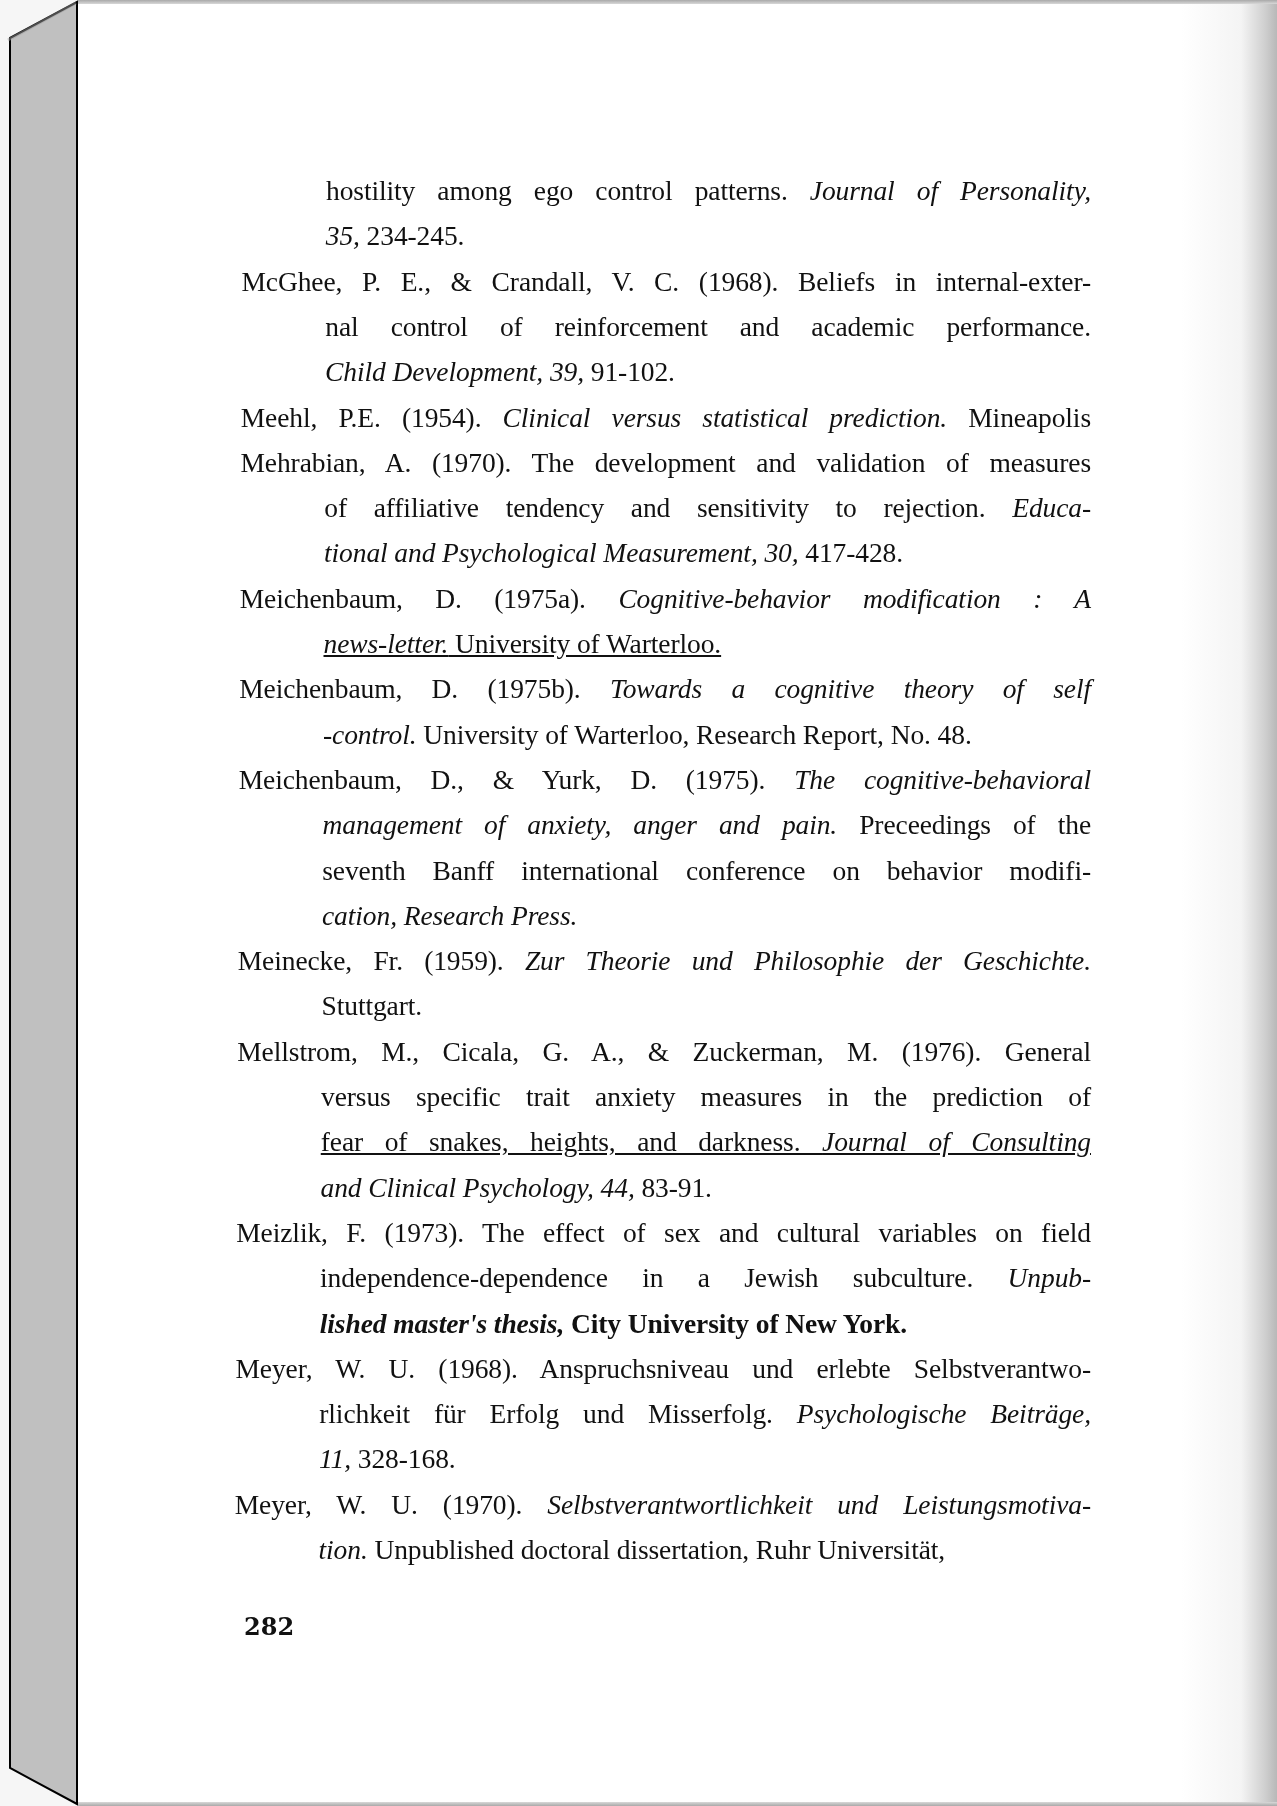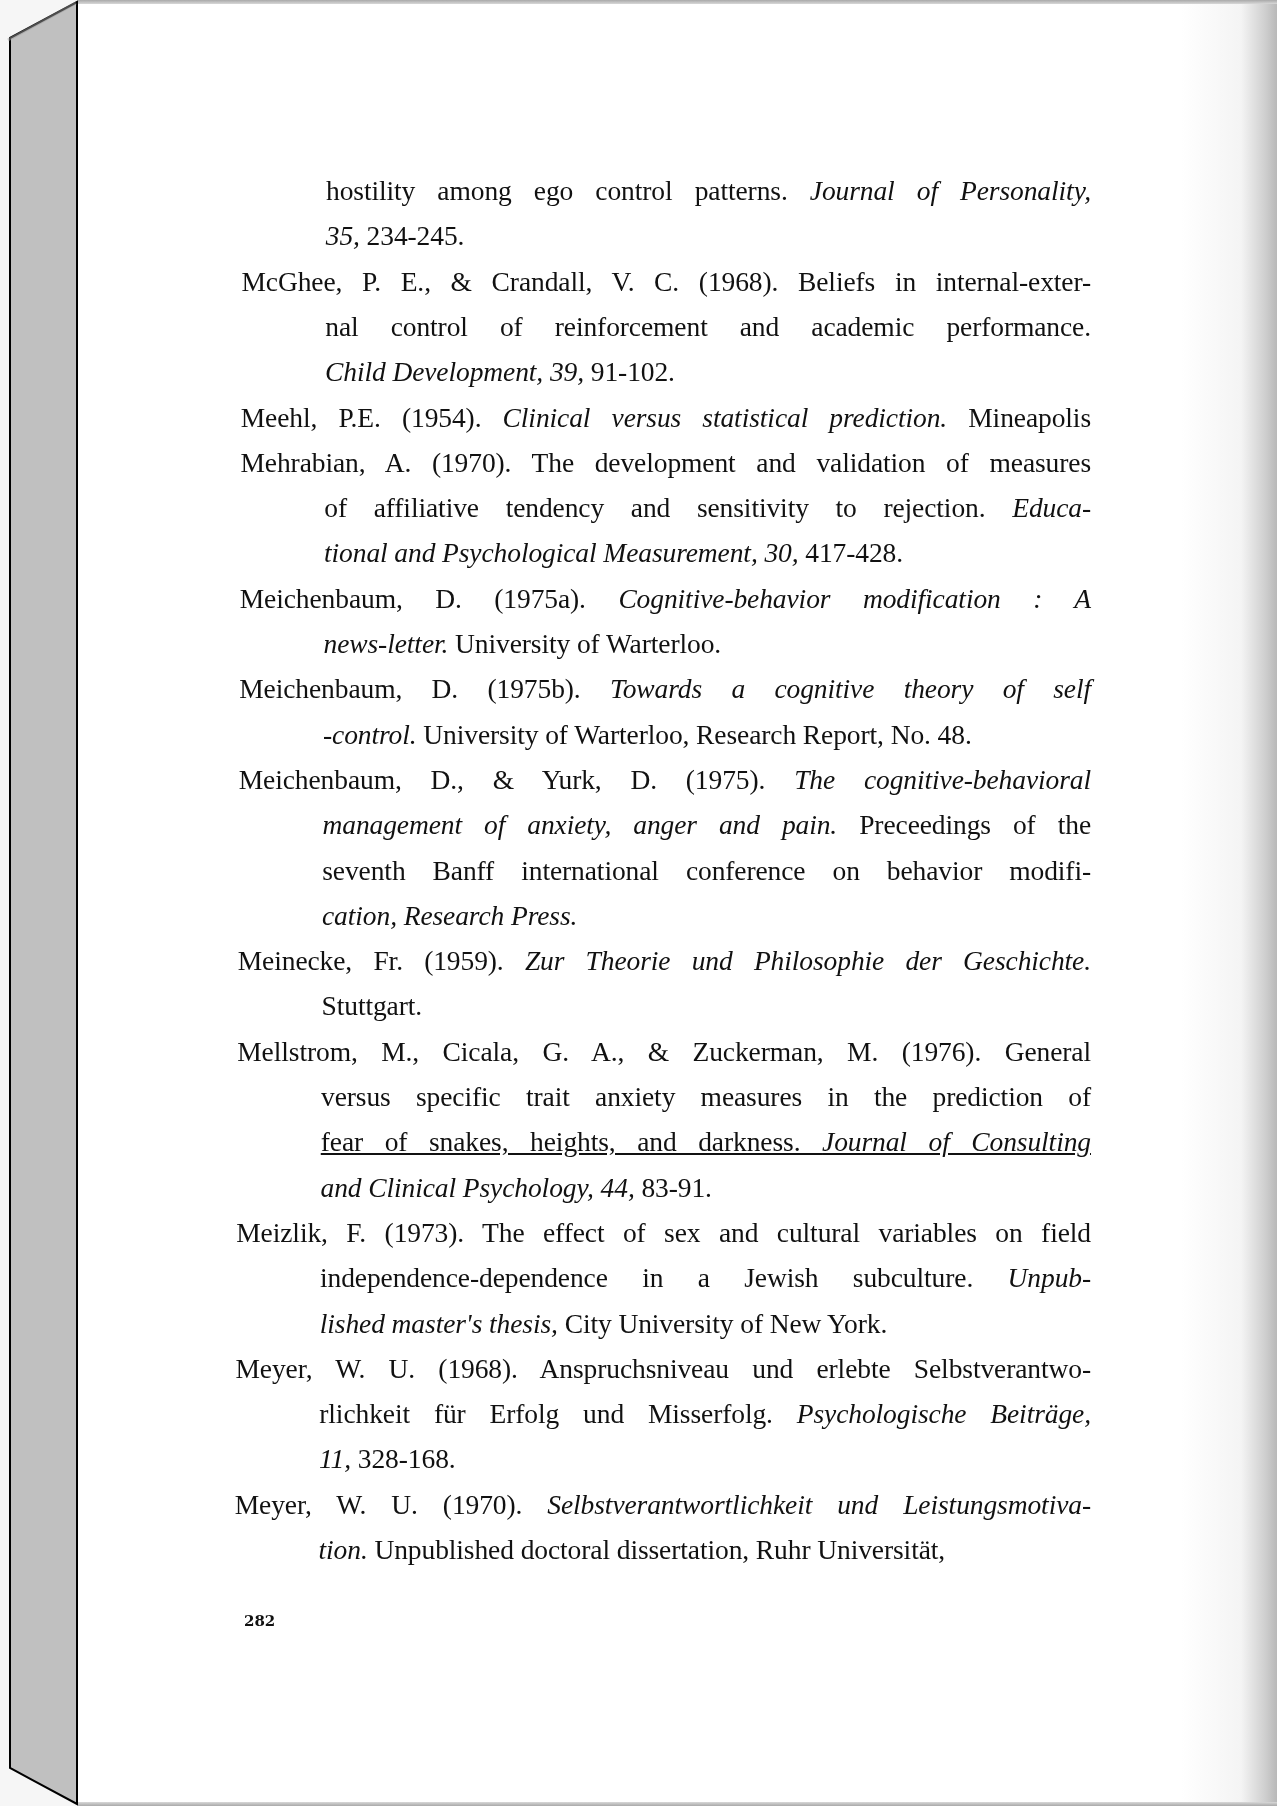--- a/index.html
+++ b/index.html
@@ -20,21 +20,21 @@
     .content {
       position: absolute; left: 14px; top: 0; width: 1277px; height: 1806px;
     }
     .line {
       position: absolute; font-size: 27.5px; line-height: 45px; color: #111;
       white-space: nowrap; letter-spacing: -0.1px;
     }
     .line i { font-style: italic; }
     .page-number {
       position: absolute; left: 244px; top: 1612px;
-      font-family: "DejaVu Serif", serif; font-weight: bold; font-size: 15px; color: #111;
+      font-family: "DejaVu Serif", serif; font-weight: bold; font-size: 24px; color: #111;
     }
   </style>
 </head>
 <body>
 
 <div class="frame">
   <svg width="1277" height="1806">
     <polygon points="10,38 77,2 77,1804 10,1768" fill="#c0c0c0" stroke="#000" stroke-width="2"></polygon>
     <polyline points="8,40 76,3" fill="none" stroke="#999" stroke-width="3" opacity="0.5"></polyline>
   </svg>
@@ -56,21 +56,21 @@
     <div>
       <div class="line" style="top: 394.5px; left: 226.75px; word-spacing: 14.3616px;"><span>Meehl, P.E. (1954). </span><i>Clinical versus statistical prediction.</i><span> Mineapolis</span></div>
     </div>
     <div>
       <div class="line" style="top: 439.8px; left: 226.5px; word-spacing: 13.9121px;"><span>Mehrabian, A. (1970). The development and validation of measures</span></div>
       <div class="line" style="top: 485.1px; left: 310.25px; word-spacing: 19.9174px;"><span>of affiliative tendency and sensitivity to rejection. </span><i>Educa-</i></div>
       <div class="line" style="top: 530.4px; left: 310px;"><i>tional and Psychological Measurement, 30,</i><span> 417-428.</span></div>
     </div>
     <div>
       <div class="line" style="top: 575.7px; left: 225.75px; word-spacing: 25.7266px;"><span>Meichenbaum, D. (1975a). </span><i>Cognitive-behavior modification : A</i></div>
-      <div class="line" style="top: 621px; left: 309.5px;"><i>news-letter.</i><span> University of Warterloo.</span></div>
+      <div class="line" style="top: 621px; left: 309.5px; text-decoration: underline;"><i>news-letter.</i><span> University of Warterloo.</span></div>
     </div>
     <div>
       <div class="line" style="top: 666.3px; left: 225.25px; word-spacing: 22.584px;"><span>Meichenbaum, D. (1975b). </span><i>Towards a cognitive theory of self</i></div>
       <div class="line" style="top: 711.6px; left: 309px;"><i>-control.</i><span> University of Warterloo, Research Report, No. 48.</span></div>
     </div>
     <div>
       <div class="line" style="top: 756.9px; left: 224.75px; word-spacing: 22.0469px;"><span>Meichenbaum, D., &amp; Yurk, D. (1975). </span><i>The cognitive-behavioral</i></div>
       <div class="line" style="top: 802.2px; left: 308.5px; word-spacing: 15.2461px;"><i>management of anxiety, anger and pain.</i><span> Preceedings of the</span></div>
       <div class="line" style="top: 847.5px; left: 308.25px; word-spacing: 20.2344px;"><span>seventh Banff international conference on behavior modifi-</span></div>
       <div class="line" style="top: 892.8px; left: 308px; font-style: italic;"><span>cation, Research Press.</span></div>
@@ -81,21 +81,21 @@
     </div>
     <div>
       <div class="line" style="top: 1028.7px; left: 223.25px; word-spacing: 16.7049px;"><span>Mellstrom, M., Cicala, G. A., &amp; Zuckerman, M. (1976). General</span></div>
       <div class="line" style="top: 1074px; left: 307px; word-spacing: 18.5234px;"><span>versus specific trait anxiety measures in the prediction of</span></div>
       <div class="line" style="top: 1119.3px; left: 306.75px; word-spacing: 14.8301px; text-decoration: underline;"><span>fear of snakes, heights, and darkness. </span><i>Journal of Consulting</i></div>
       <div class="line" style="top: 1164.6px; left: 306.5px;"><i>and Clinical Psychology, 44,</i><span> 83-91.</span></div>
     </div>
     <div>
       <div class="line" style="top: 1209.9px; left: 222.25px; word-spacing: 11.7003px;"><span>Meizlik, F. (1973). The effect of sex and cultural variables on field</span></div>
       <div class="line" style="top: 1255.2px; left: 306px; word-spacing: 27.6px;"><span>independence-dependence in a Jewish subculture. </span><i>Unpub-</i></div>
-      <div class="line" style="top: 1300.5px; left: 305.75px;"><i>lished master's thesis,</i><span> City University of New York.</span></div>
+      <div class="line" style="top: 1300.5px; left: 305.75px; font-weight: bold;"><i>lished master's thesis,</i><span> City University of New York.</span></div>
     </div>
     <div>
       <div class="line" style="top: 1345.8px; left: 221.5px; word-spacing: 16.4732px;"><span>Meyer, W. U. (1968). Anspruchsniveau und erlebte Selbstverantwo-</span></div>
       <div class="line" style="top: 1391.1px; left: 305.25px; word-spacing: 17.1198px;"><span>rlichkeit für Erfolg und Misserfolg. </span><i>Psychologische Beiträge,</i></div>
       <div class="line" style="top: 1436.4px; left: 305px;"><i>11,</i><span> 328-168.</span></div>
     </div>
     <div>
       <div class="line" style="top: 1481.7px; left: 220.75px; word-spacing: 18.2188px;"><span>Meyer, W. U. (1970). </span><i>Selbstverantwortlichkeit und Leistungsmotiva-</i></div>
       <div class="line" style="top: 1527px; left: 304.5px;"><i>tion.</i><span> Unpublished doctoral dissertation, Ruhr Universität,</span></div>
     </div>

